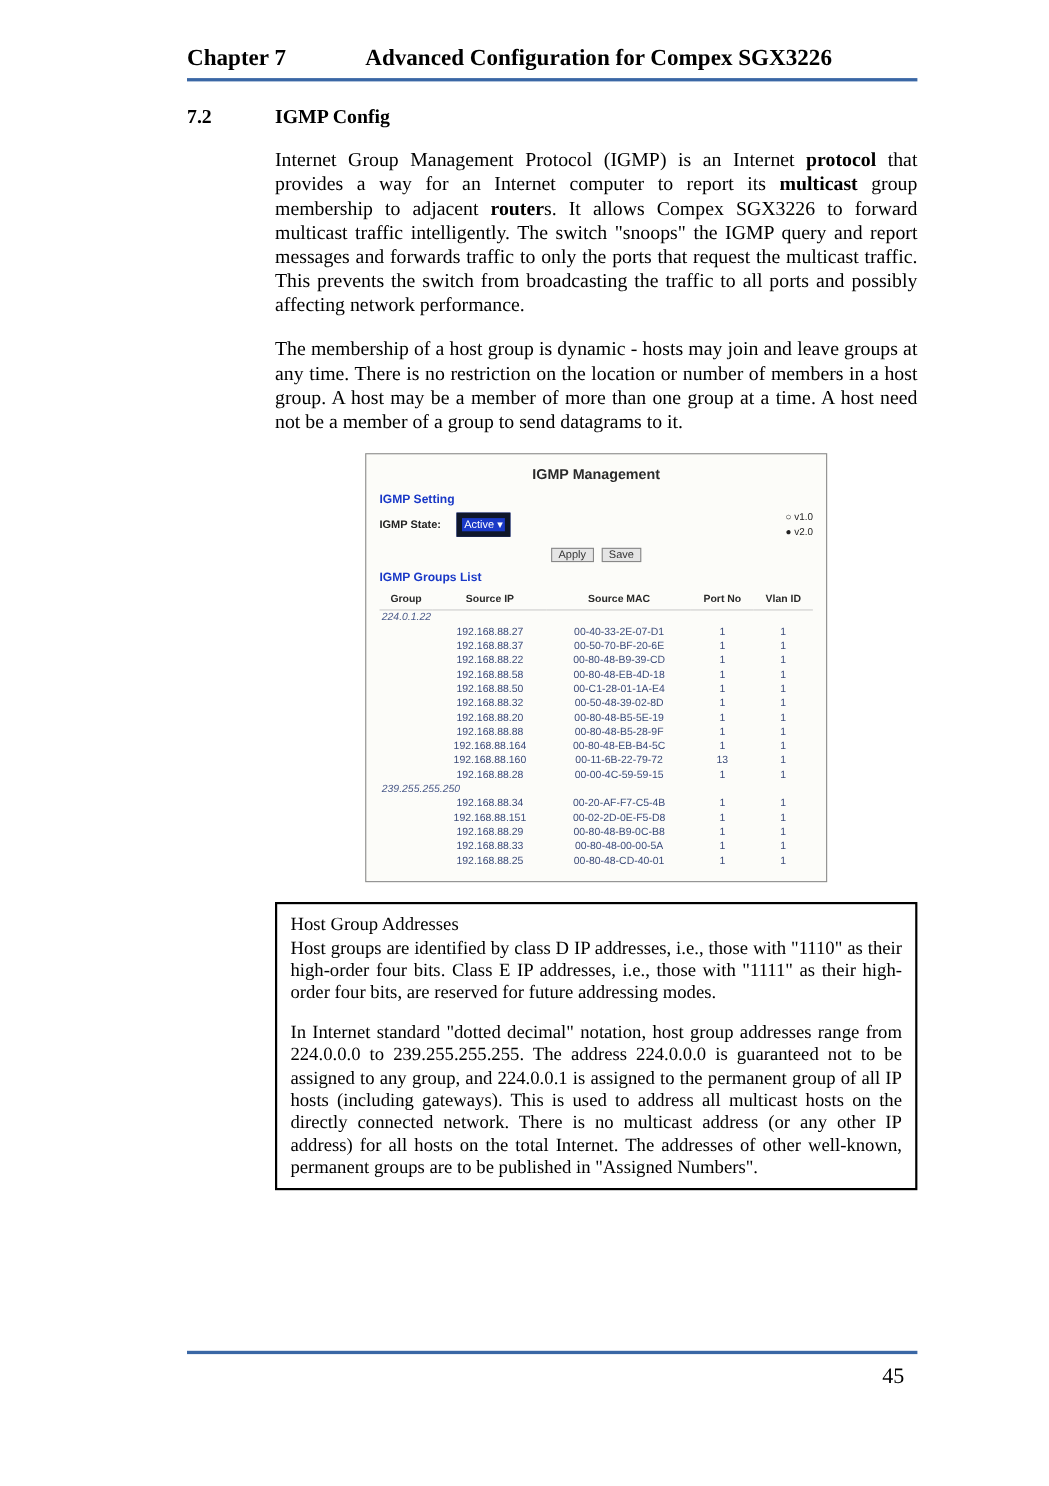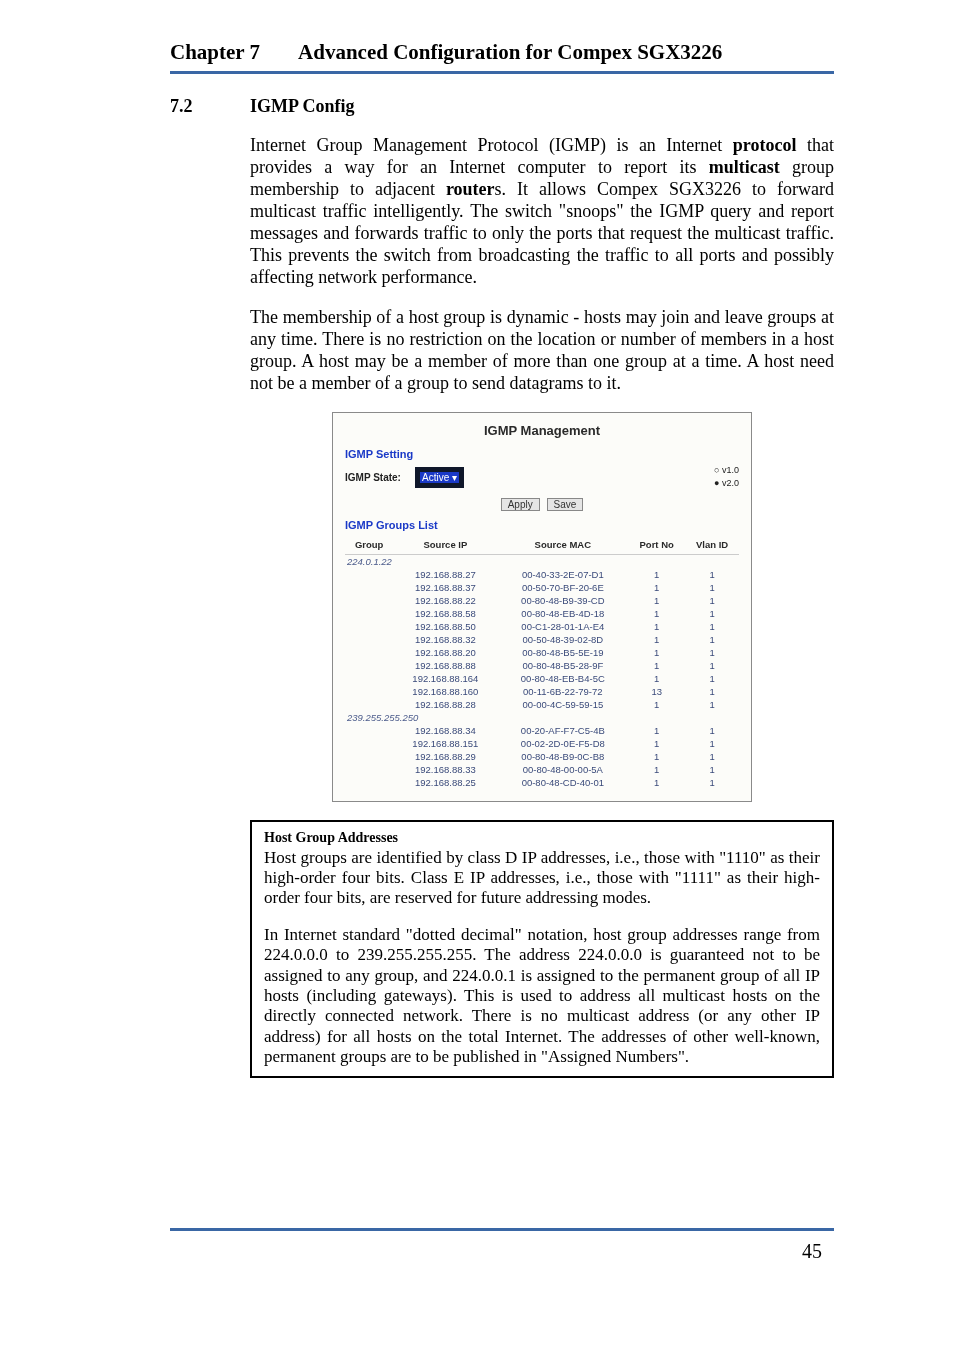--- a/index.html
+++ b/index.html
@@ -1,39 +1,39 @@
 <!DOCTYPE html>
 <html><head>
 <meta charset="utf-8">
 <style>
   html,body { margin:0; padding:0; background:#fff; font-family:"Times New Roman",Times,serif; color:#000; }
   .page { width:954px; min-height:1351px; margin:0 auto; position:relative; box-sizing:border-box; padding:40px 120px 0 170px; }
   .chapter-line { font-weight:bold; font-size:21px; padding-bottom:6px; border-bottom:3px solid #3a67a5; display:flex; }
-  .chapter-line .chap { margin-right:38px; }
+  .chapter-line .chap { margin-right:72px; }
   .section-row { display:flex; margin-top:22px; }
   .section-num { width:80px; font-weight:bold; font-size:18px; }
   .section-title { font-weight:bold; font-size:18px; }
   .body-block { margin-left:80px; margin-top:18px; }
   .para { font-size:18px; text-align:justify; line-height:1.22; margin-bottom:18px; }
   .figure-wrap { display:flex; justify-content:center; margin:10px 0 18px 0; }
   .figure { width:420px; border:1px solid #8a8a8a; background:#fcfcf9; font-family:Arial,Helvetica,sans-serif; font-size:10px; color:#333; padding:10px 12px 12px 12px; box-sizing:border-box; }
   .fig-title { text-align:center; font-size:13px; font-weight:bold; color:#2a2a2a; margin-bottom:10px; }
   .fig-sub { color:#1a39c7; font-weight:bold; font-size:11px; margin-top:6px; margin-bottom:4px; }
   .fig-setting-row { display:flex; align-items:center; font-size:10px; color:#222; }
   .fig-setting-row .lbl { font-weight:bold; min-width:70px; }
   .sel { background:#1a39c7; color:#fff; border:5px solid #0f172a; font-size:10px; padding:0 2px; }
   .radios { margin-left:auto; font-size:9px; line-height:1.4; }
   .btnrow { text-align:center; margin:8px 0; }
   .btn { display:inline-block; border:1px solid #888; background:#e5e5e5; font-size:10px; padding:0 6px; margin:0 2px; }
   table.grp { width:100%; border-collapse:collapse; font-size:9.5px; color:#3a4a7a; }
   table.grp th { text-align:center; font-weight:bold; color:#2a2a2a; font-size:9.5px; padding:4px 2px; border-bottom:1px solid #ccc; }
   table.grp td { text-align:center; padding:1px 2px; white-space:nowrap; }
   table.grp td.grpcell { text-align:left; color:#4a5a8a; font-style:italic; }
   .note-box { border:2.5px double #000; padding:8px 12px; margin:18px 0 0 0; }
-  .note-title { font-weight:bold; font-size:14px; }
+  .note-title { font-weight:normal; font-size:17px; }
   .note-para { font-size:17px; text-align:justify; line-height:1.2; margin-top:2px; }
   .note-gap { height:14px; }
   .footer { position:absolute; bottom:88px; right:132px; font-size:20px; }
   .footer-line { position:absolute; bottom:120px; left:170px; right:120px; border-top:3px solid #3a67a5; }
 </style>
 </head>
 <body>
 
 <div class="page">
 

